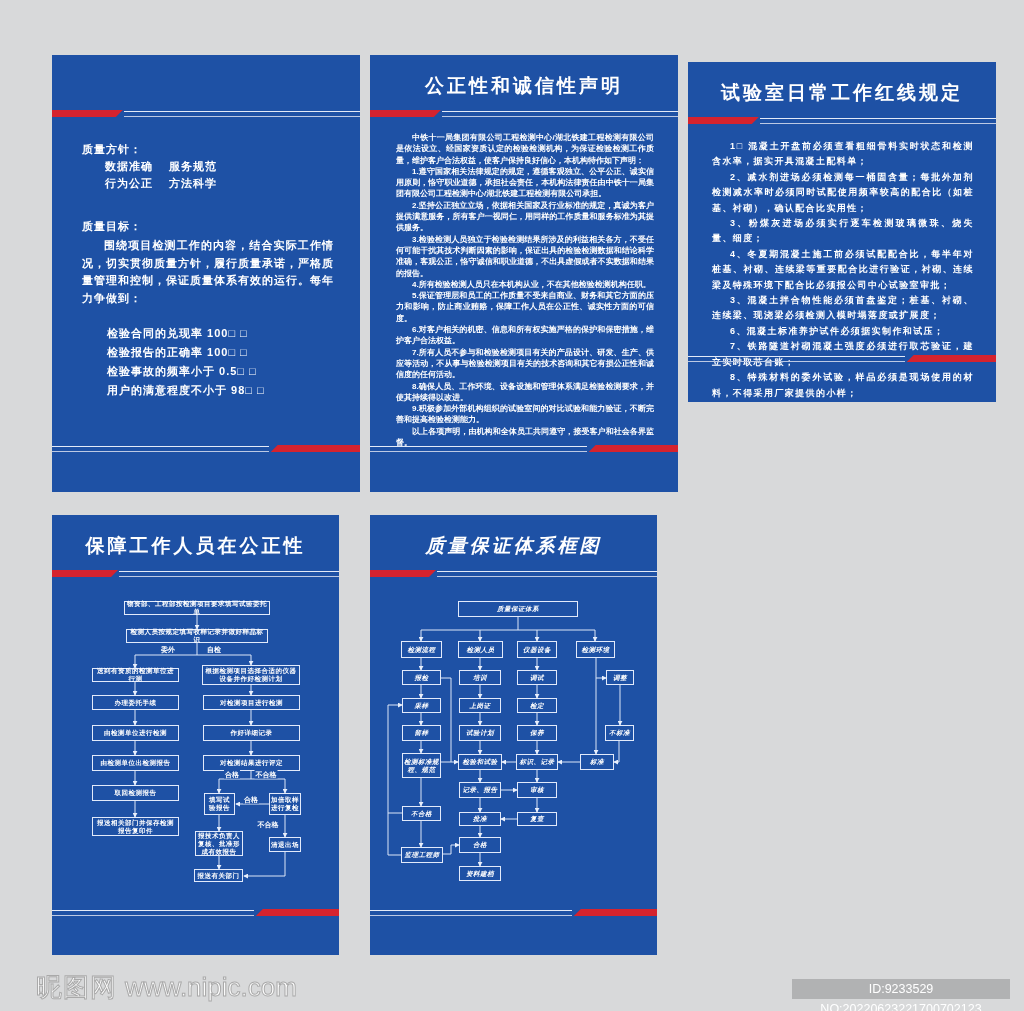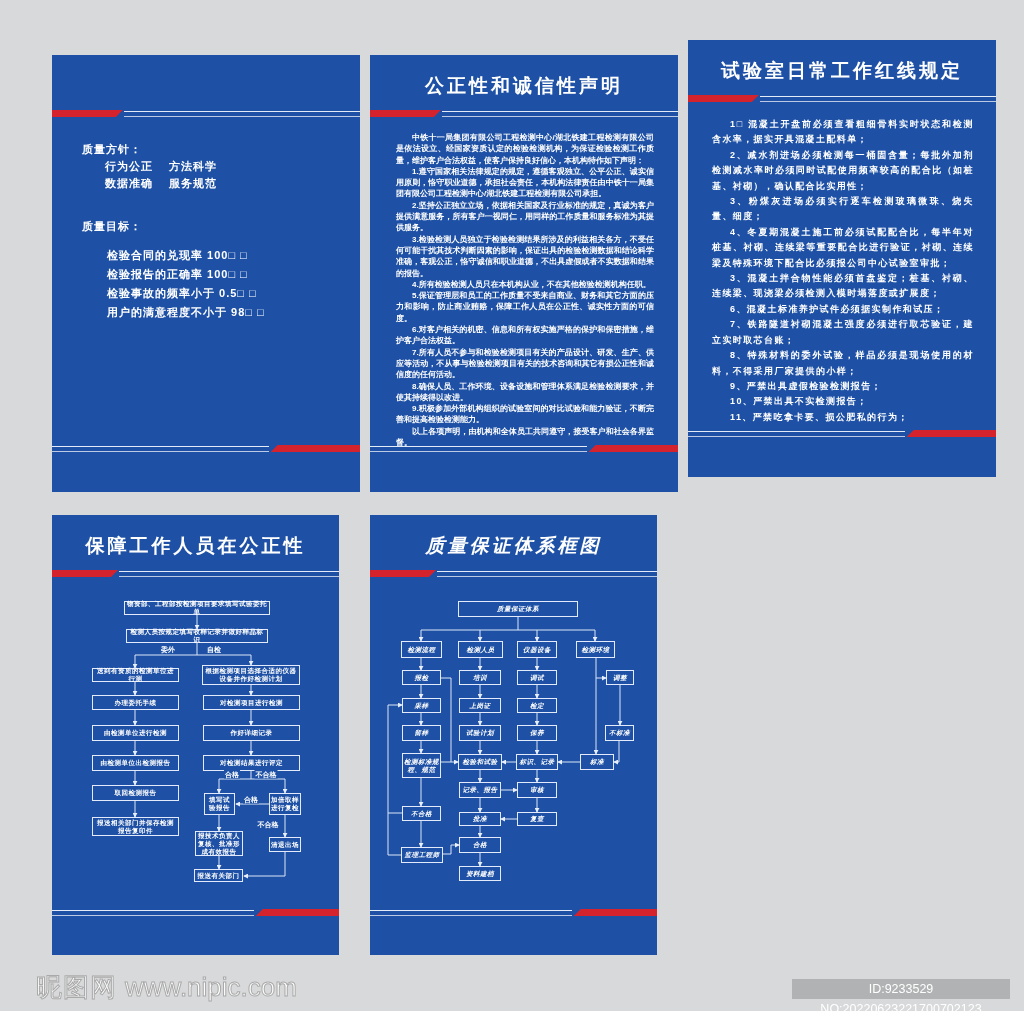--- a/index.html
+++ b/index.html
@@ -11,21 +11,21 @@
   html,body{margin:0;padding:0;}
   body{
     width:1024px;height:1011px;position:relative;background:var(--bg);
     font-family:"Liberation Sans", sans-serif;overflow:hidden;
   }
   .panel{
     position:absolute;background:var(--blue);overflow:hidden;color:#fff;
   }
   .pos-p1{left:52px;top:55px;width:308px;height:437px;}
   .pos-p2{left:370px;top:55px;width:308px;height:437px;}
-  .pos-p3{left:688px;top:40px;width:308px;height:437px;}
+  .pos-p3{left:688px;top:62px;width:308px;height:340px;}
   .pos-p4{left:52px;top:515px;width:287px;height:440px;}
   .pos-p5{left:370px;top:515px;width:287px;height:440px;font-style:italic;}
 
   .panel h2{
     position:absolute;top:18px;left:0;width:100%;margin:0;text-align:center;
     font-size:19px;font-weight:bold;letter-spacing:3px;color:#fff;
   }
   
   .deco{position:absolute;left:0;right:0;height:8px;}
   .deco-top{top:55px;}
@@ -43,21 +43,21 @@
   .deco-top .thin{left:23.5%;right:0;}
   .deco-bottom .thin{left:0;right:29.5%;}
 
   
   .p1-content{position:absolute;top:86px;left:30px;right:26px;font-weight:bold;font-size:11px;letter-spacing:1px;}
   .p1-label{margin:0;line-height:17px;font-family:Liberation Serif, serif;}
   .p1-row{display:flex;padding-left:23px;line-height:17px;}
   .p1-row span:first-child{width:64px;}
   .p1-goal-label{margin:26px 0 0;line-height:17px;}
   .p1-para{margin:2px 0 0;text-indent:2em;text-align:justify;line-height:17.5px;}
-  .p1-goals{padding-left:25px;margin-top:11px;line-height:19px;}
+  .p1-goals{padding-left:25px;margin-top:17px;line-height:19px;}
 
   
   .p2-content{position:absolute;top:77px;left:26px;right:24px;}
   .p2-content p{margin:0;font-size:8px;line-height:11.3px;text-indent:2em;text-align:justify;font-weight:bold;}
 
   
   .p3-content{position:absolute;top:77px;left:24px;right:22px;}
   .p3-content p{margin:0;font-size:9px;letter-spacing:1.4px;line-height:15.4px;text-indent:2em;text-align:justify;font-weight:bold;}
 
   
@@ -99,28 +99,29 @@
 </svg>
 
 <div class="panel pos-p1">
   <div class="deco deco-top">
     <div class="bar"></div>
     <div class="thin"></div>
   </div>
   <div class="p1-content">
     <p class="p1-label">质量方针：</p>
     <div class="p1-row">
+      <span>数据准确</span>
+      <span>服务规范</span>
+    </div>
+    <div class="p1-row">
       <span>行为公正</span>
       <span>方法科学</span>
     </div>
-    <div class="p1-row">
-      <span>数据准确</span>
-      <span>服务规范</span>
-    </div>
     <p class="p1-label p1-goal-label">质量目标：</p>
+    <p class="p1-para">围绕项目检测工作的内容，结合实际工作情况，切实贯彻质量方针，履行质量承诺，严格质量管理和控制，保证质量体系有效的运行。每年力争做到：</p>
     <div class="p1-goals">
       <div>检验合同的兑现率 100□ □</div>
       <div>检验报告的正确率 100□ □</div>
       <div>检验事故的频率小于 0.5□ □</div>
       <div>用户的满意程度不小于 98□ □</div>
     </div>
   </div>
   <div class="deco deco-bottom">
     <div class="thin"></div>
     <div class="bar"></div>

